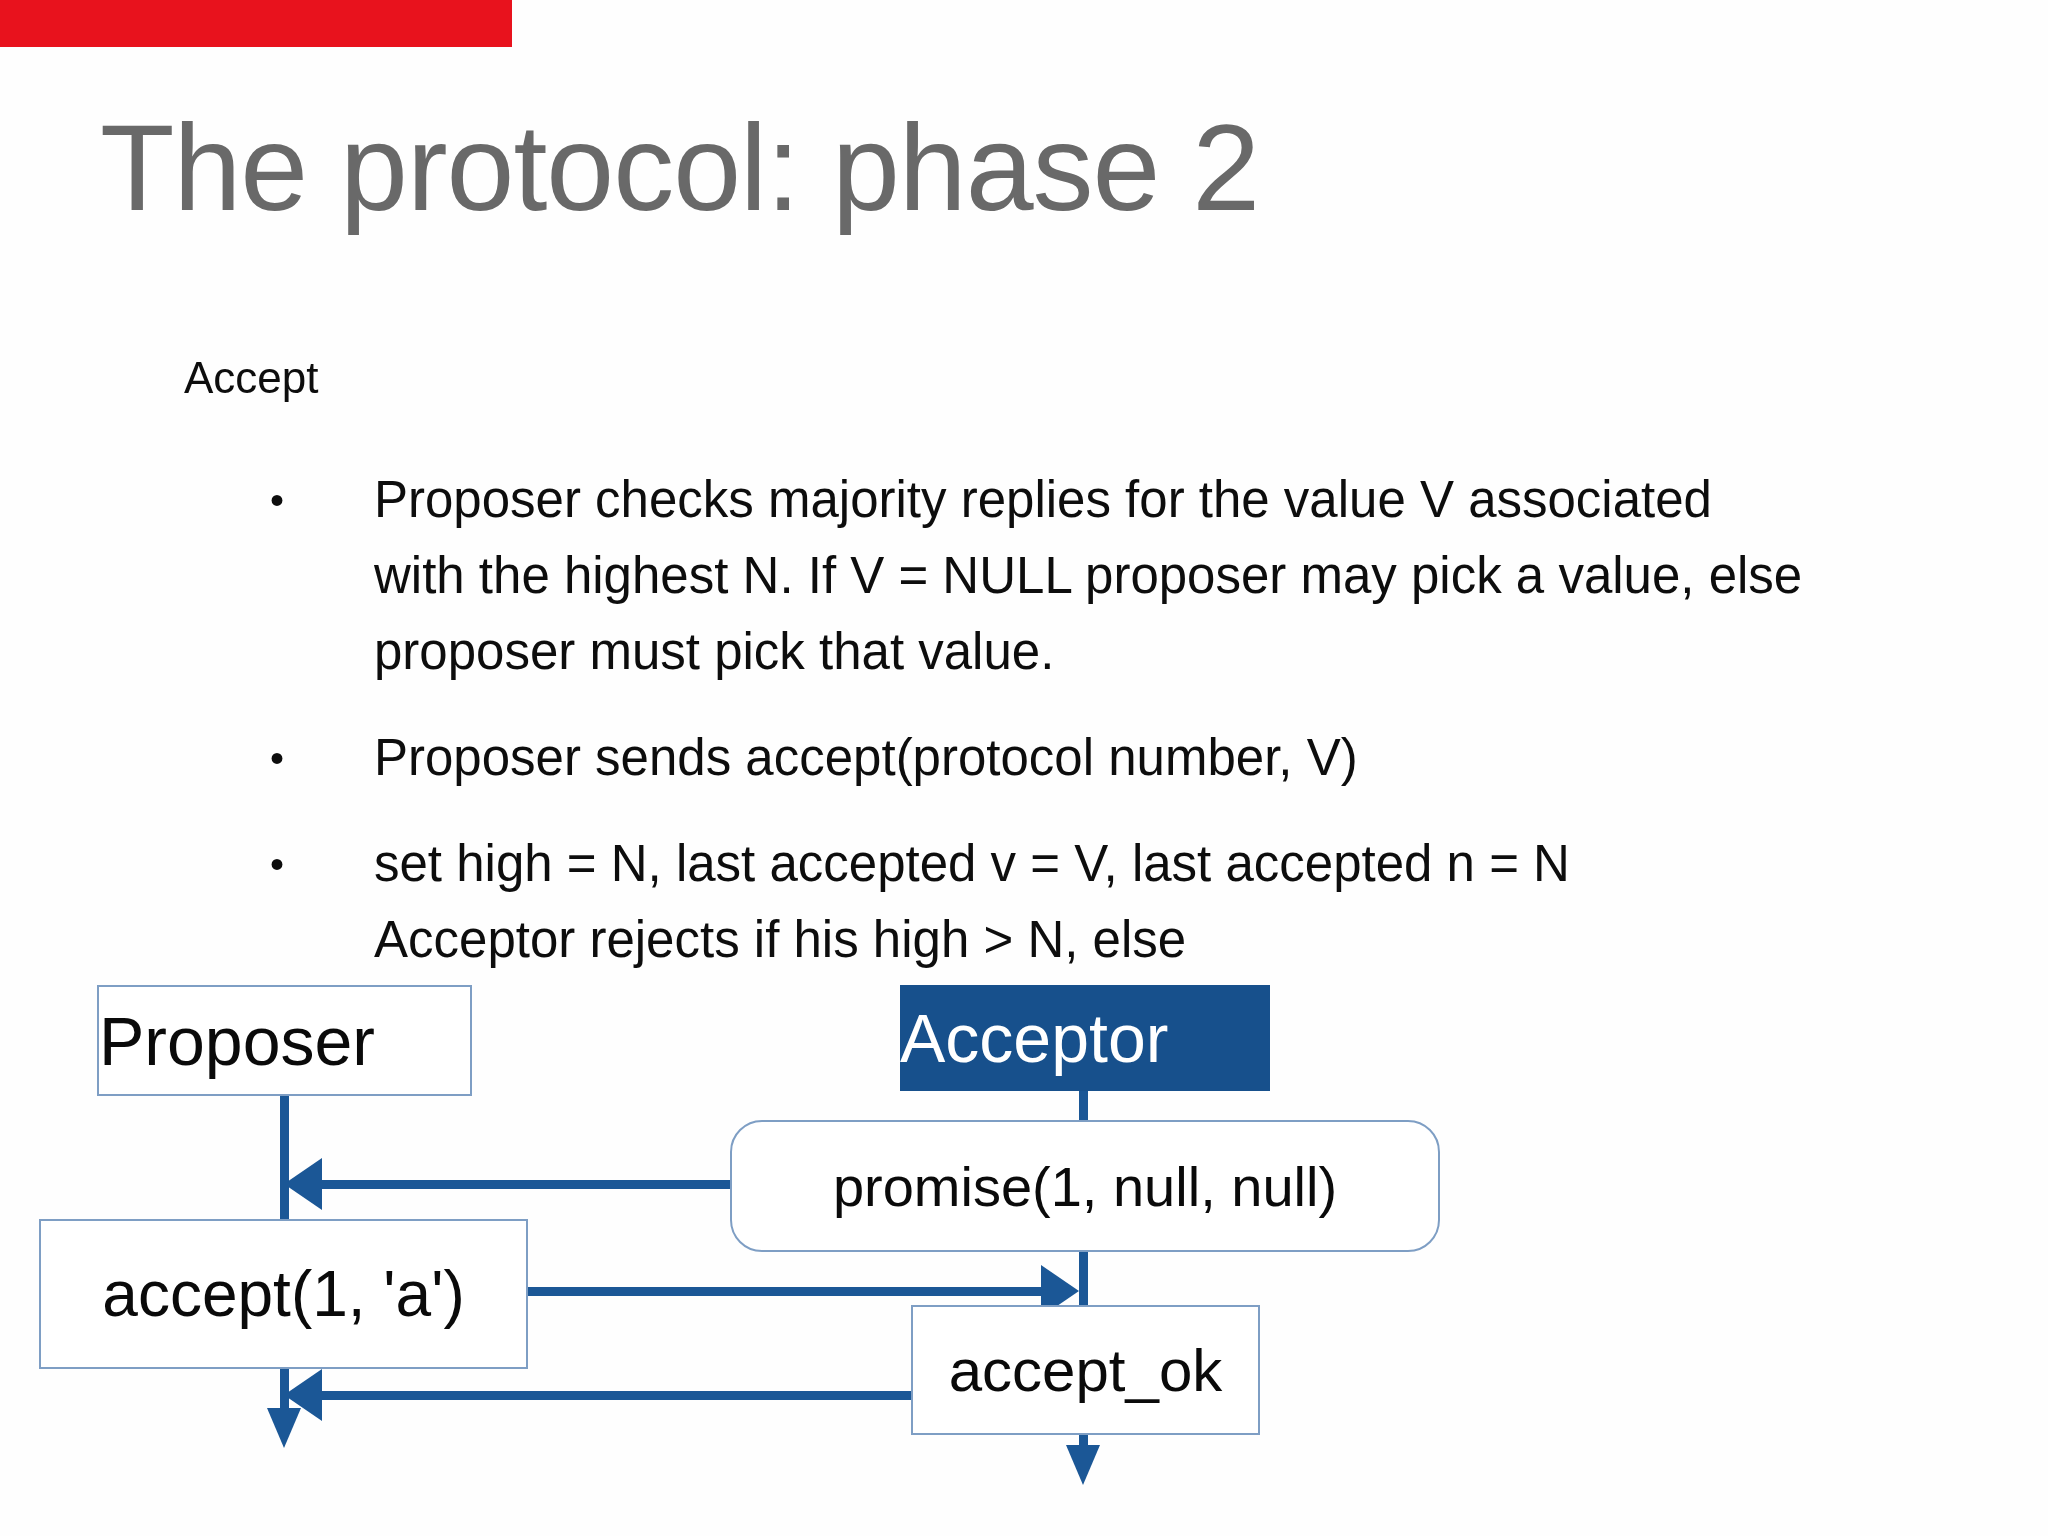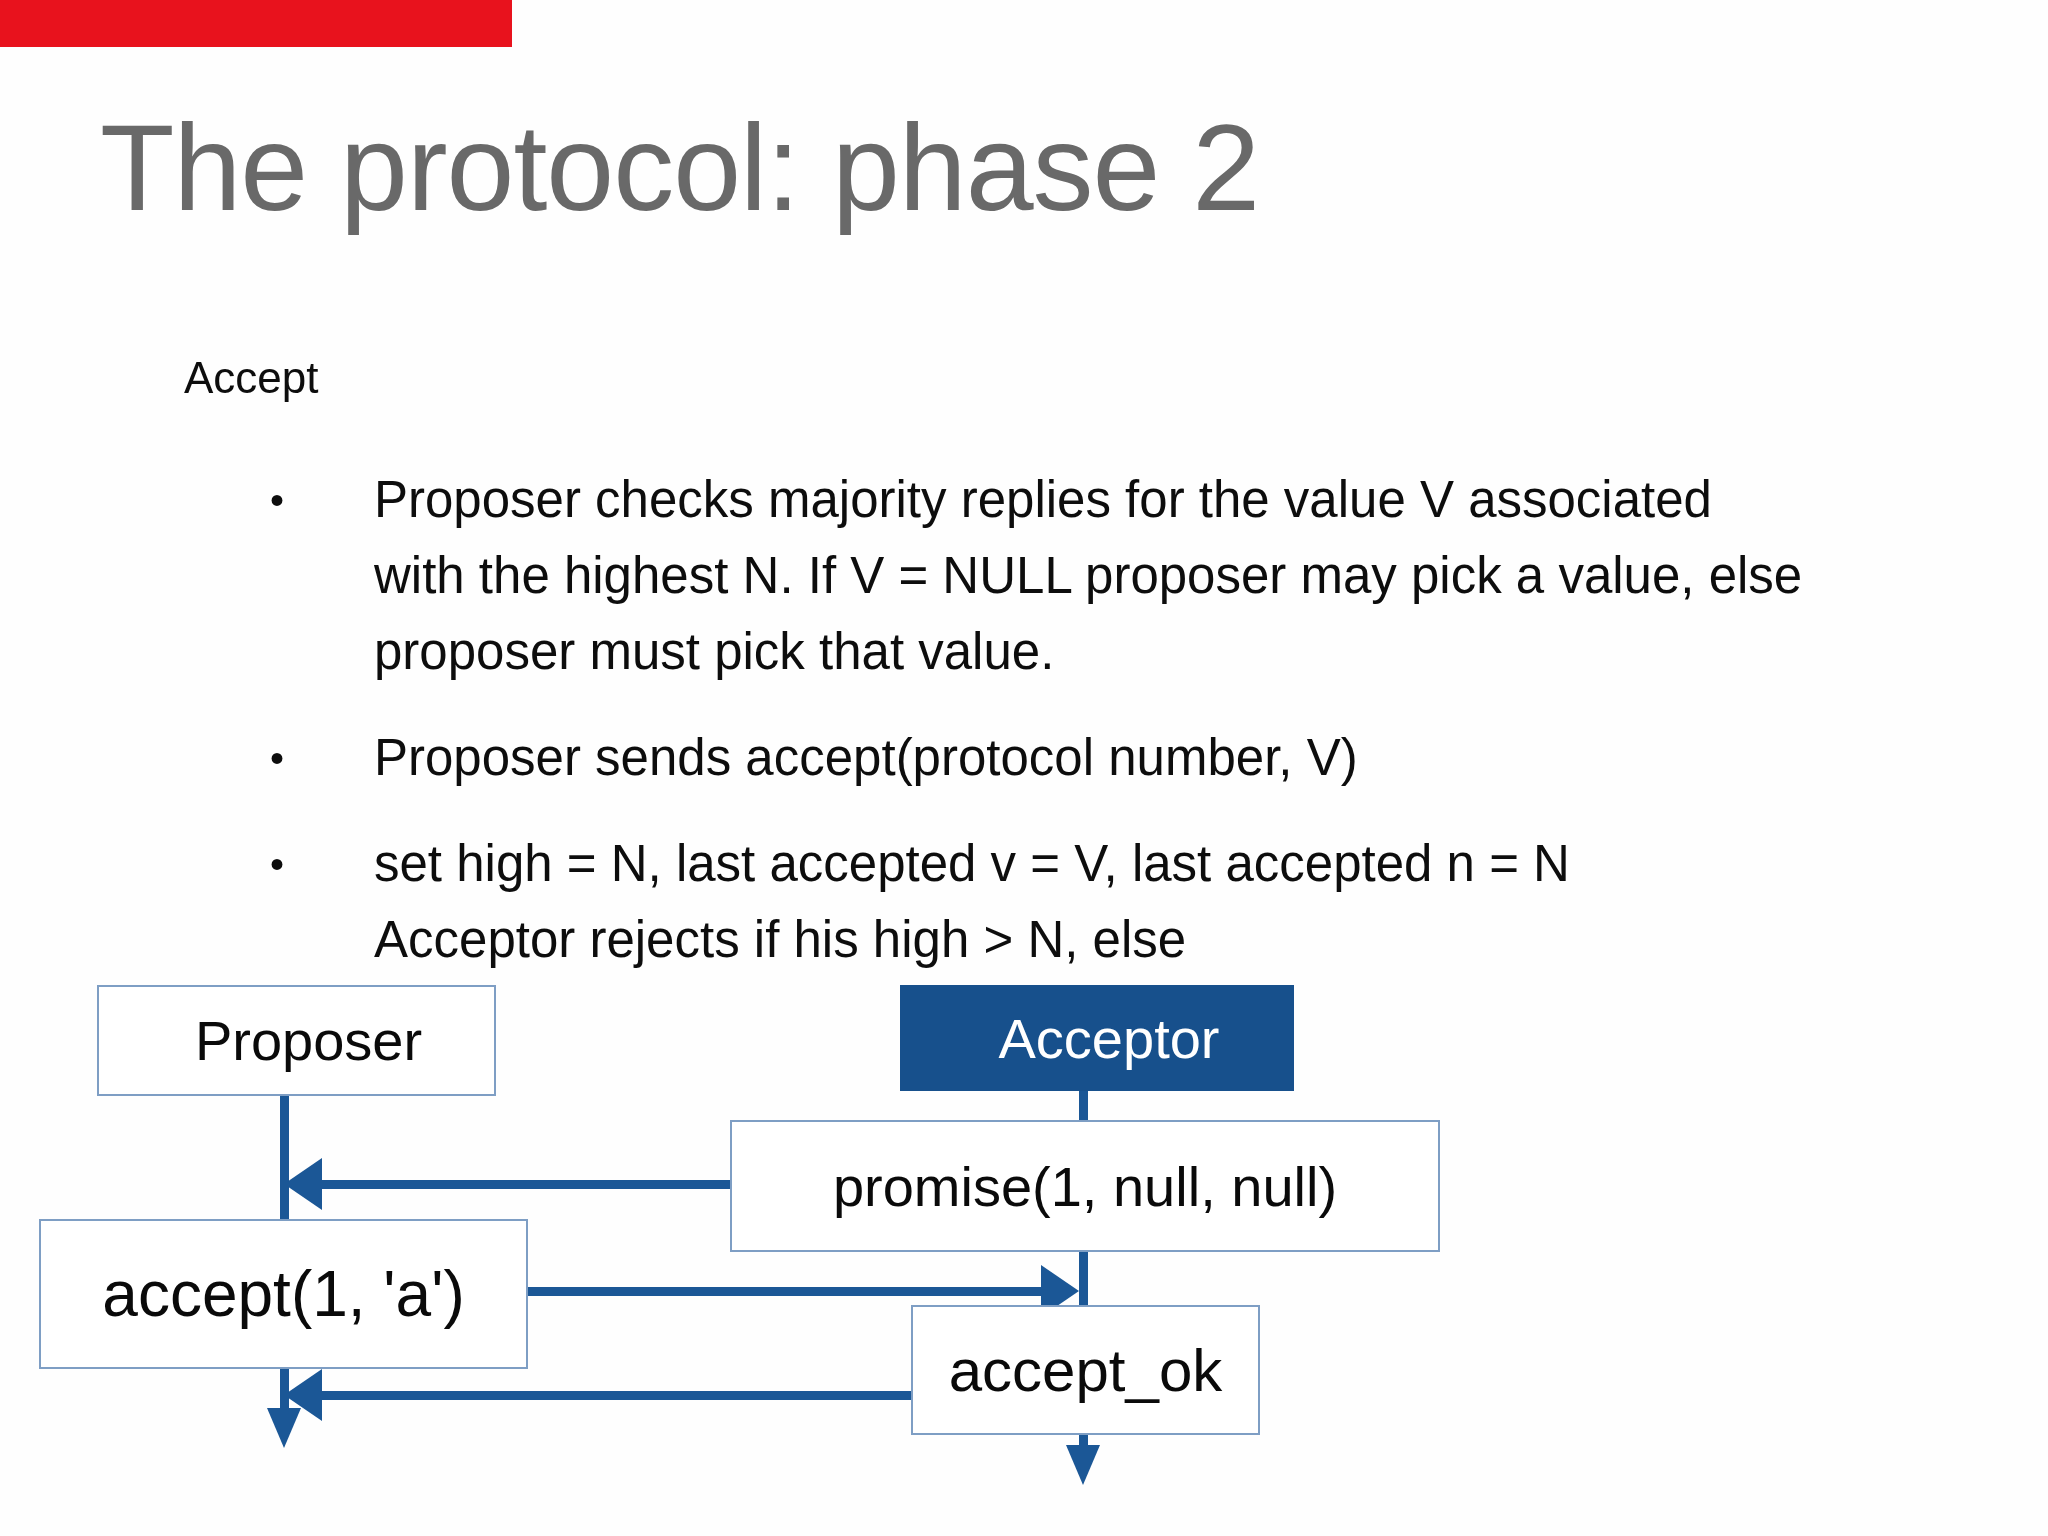--- a/index.html
+++ b/index.html
@@ -35,37 +35,37 @@
     font-size:51px;line-height:76px;white-space:nowrap;
   }
   .bullet-marker{
     position:absolute;left:0;top:0;
     font-size:40px;line-height:76px;color:#0d0d0d;
   }
   .bline{white-space:nowrap;margin-left:28px;}
 
   
   .actor-box{
-    position:absolute;display:flex;align-items:center;justify-content:center;
-    font-size:56px;z-index:3;padding-left:24px;
+    position:absolute;display:flex;align-items:center;
+    font-size:68px;z-index:3;
   }
   .actor-proposer{
     left:97px;top:985px;width:371px;height:107px;
     background:#fff;border:2px solid var(--box_border,#7e9ec4);color:#0a0a0a;
   }
   .actor-acceptor{
     left:900px;top:985px;width:370px;height:106px;
     background:var(--acceptor_fill,#17508c);color:#fff;border:none;
   }
   .msg-box{
     position:absolute;display:flex;align-items:center;justify-content:center;
     background:#fff;border:2px solid var(--box_border,#7e9ec4);
     color:#0a0a0a;z-index:3;white-space:nowrap;
   }
-  .msg-promise{left:730px;top:1120px;width:706px;height:128px;font-size:56px;}
+  .msg-promise{left:730px;top:1120px;width:706px;height:128px;font-size:56px;border-radius:32px;}
   .msg-accept{left:39px;top:1219px;width:485px;height:146px;font-size:64px;}
   .msg-accept-ok{left:911px;top:1305px;width:345px;height:126px;font-size:60px;}
 
   .lifeline{
     position:absolute;width:9px;background:var(--diagram_blue,#1b5796);z-index:1;
   }
   .lifeline-proposer{left:280px;top:1092px;height:316px;}
   .lifeline-acceptor{left:1079px;top:1090px;height:355px;}
 
   .shaft{

